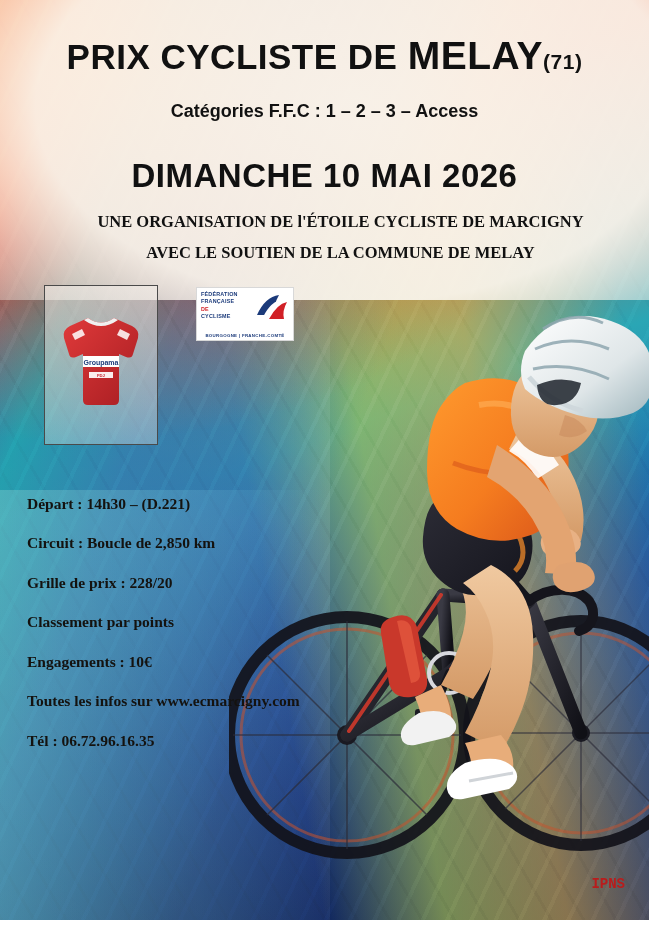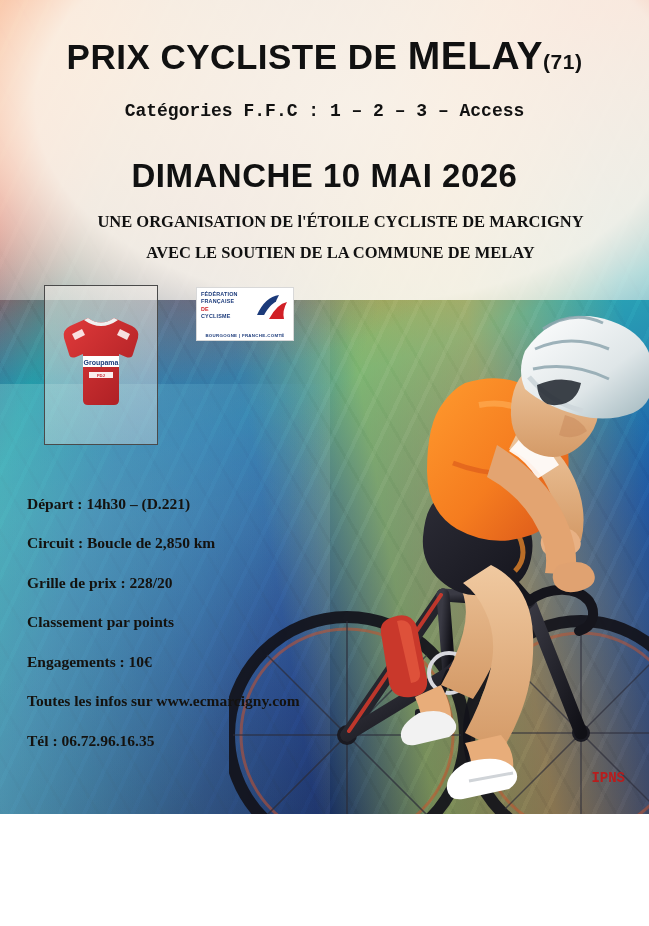--- a/index.html
+++ b/index.html
@@ -6,21 +6,21 @@
     margin: 0;
     padding: 0;
     background: #ffffff;
   }
   body {
     font-family: "Liberation Sans", sans-serif;
   }
   .poster {
     position: relative;
     width: 649px;
-    height: 814px;
+    height: 920px;
     overflow: hidden;
     background: #f3f0ea;
   }
 
   
   .bg {
     position: absolute;
     inset: 0;
     background:
       
@@ -95,21 +95,20 @@
   .title .dept { font-size: 21px; vertical-align: baseline; }
 
   .categories {
     position: absolute;
     left: 0; right: 0;
     top: 101px;
     text-align: center;
     font-weight: bold;
     font-size: 18px;
     color: #111111;
-    font-family: Liberation Mono, monospace;
   }
   .date {
     position: absolute;
     left: 0; right: 0;
     top: 157px;
     text-align: center;
     font-weight: bold;
     font-size: 33px;
     color: #111111;
     letter-spacing: 0.5px;

